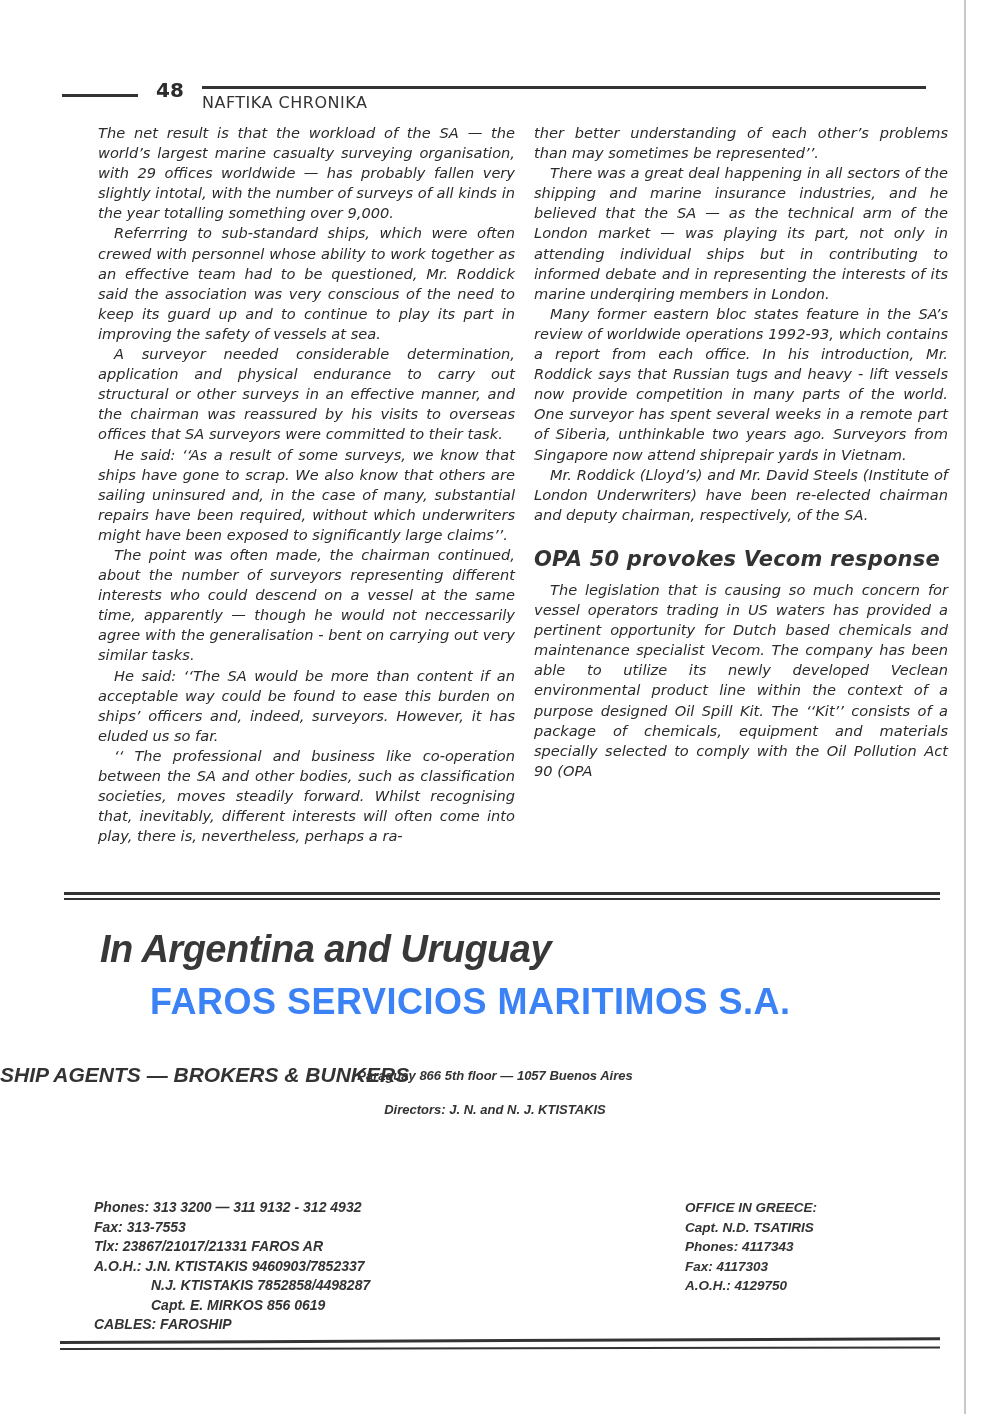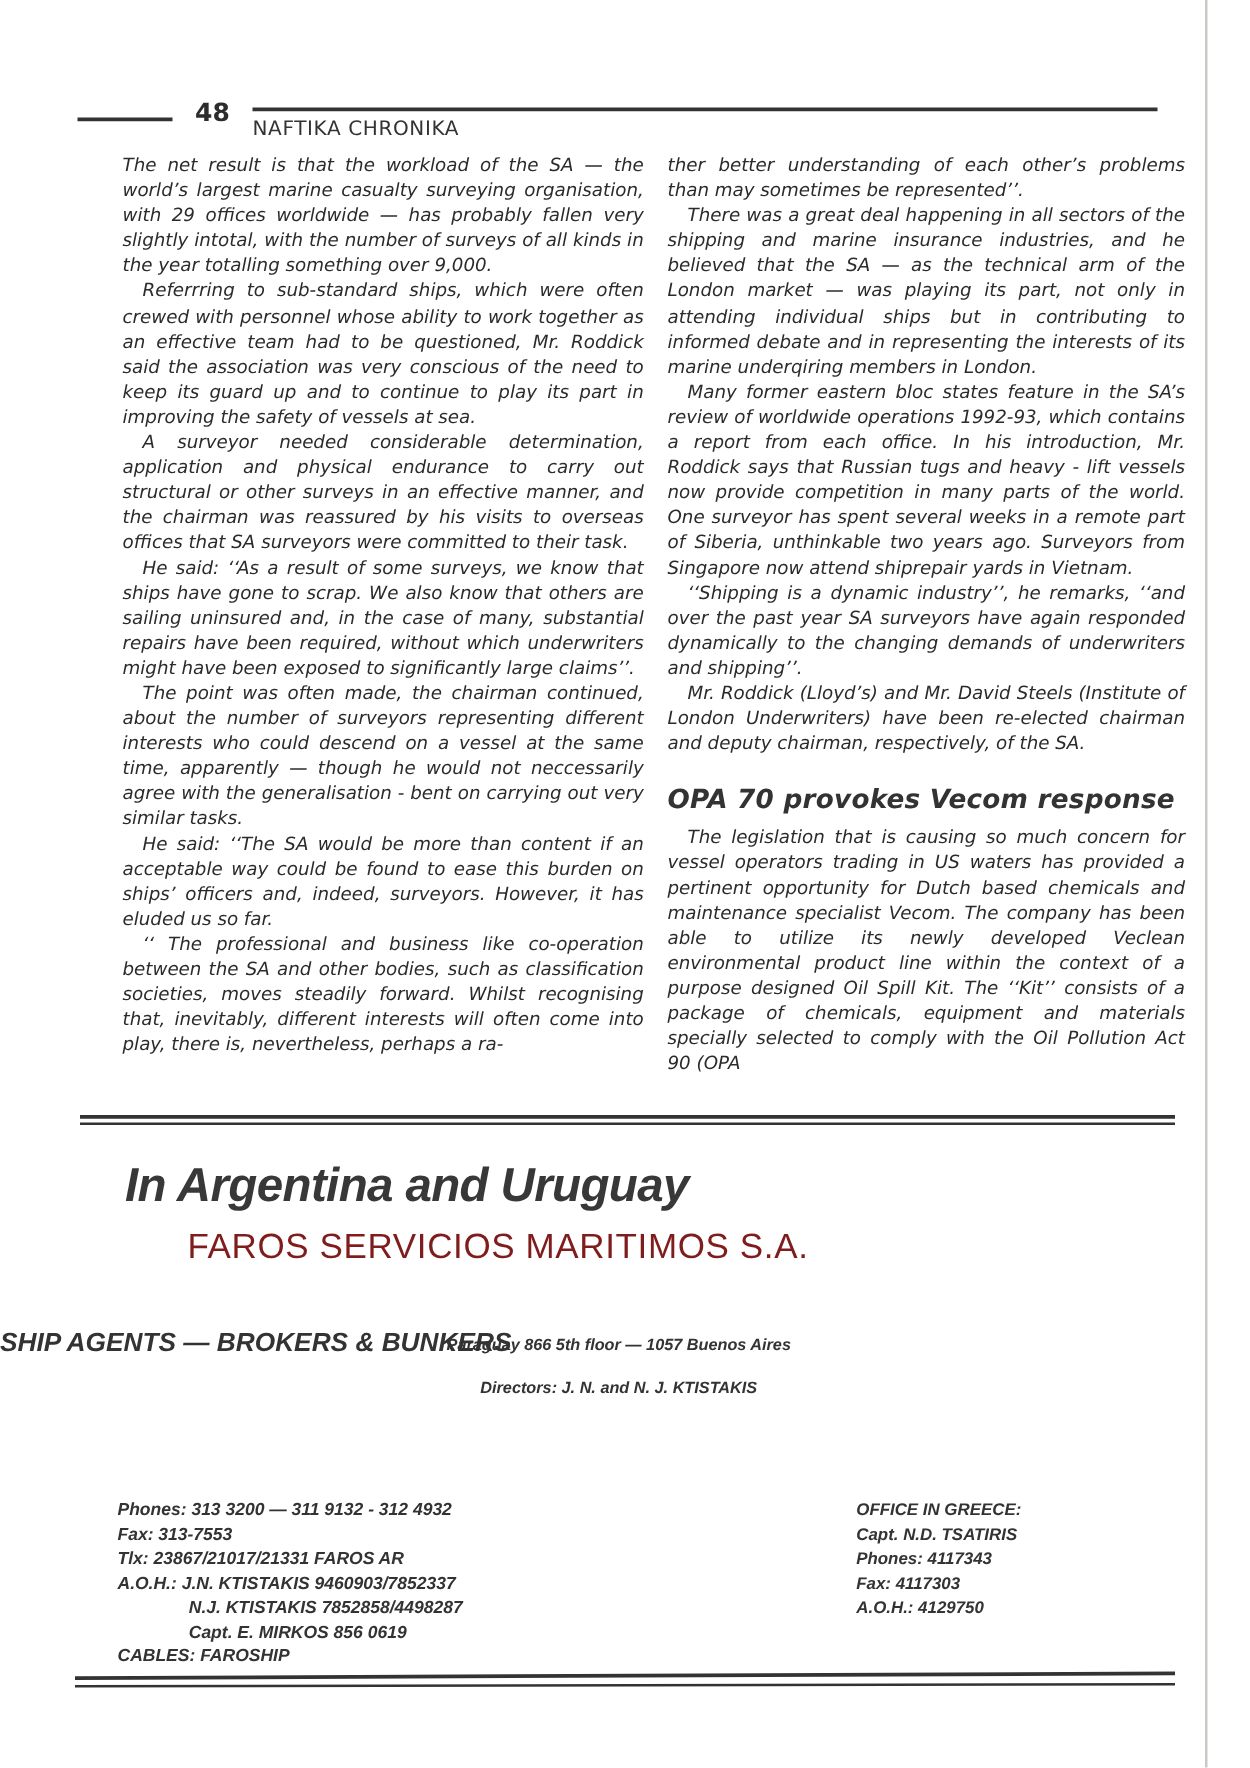--- a/index.html
+++ b/index.html
@@ -24,21 +24,21 @@
   .col p.noindent { text-indent: 0; }
   .article-heading {
     margin: 24px 0 11px 0; font-size: 21px; font-weight: bold; font-style: italic;
     color: #333; text-align: left; letter-spacing: 0.2px;
   }
 
   
   .ad-rule-top-a { position: absolute; left: 64px; top: 892px; width: 876px; height: 3px; background: #333; }
   .ad-rule-top-b { position: absolute; left: 64px; top: 898px; width: 876px; height: 2px; background: #333; }
   .ad-tagline { position: absolute; left: 100px; top: 928px; font-family: "Liberation Sans", sans-serif; font-size: 38px; font-weight: bold; font-style: italic; color: #383838; letter-spacing: -0.5px; }
-  .ad-company { position: absolute; left: 150px; top: 981px; font-family: "Liberation Sans", sans-serif; font-size: 28px; font-weight: normal; color: #7f1d1d; letter-spacing: 0.5px; }
+  .ad-company { position: absolute; left: 150px; top: 981px; font-family: "Liberation Sans", sans-serif; font-size: 36px; font-weight: bold; color: #3b82f6; letter-spacing: 0.5px; }
   .ad-services { position: absolute; left: 0; width: 960px; top: 1063px; text-align: left; font-family: "Liberation Sans", sans-serif; font-size: 21px; font-weight: bold; font-style: italic; color: #333; }
   .ad-directors, .ad-address { position: absolute; left: 0; width: 990px; text-align: center; font-family: "Liberation Sans", sans-serif; font-size: 13px; font-weight: bold; font-style: italic; color: #333; }
   .ad-directors { top: 1102px; }
   .ad-address { top: 1068px; }
 
   .contact-left { position: absolute; left: 94px; top: 1198px; font-family: "Liberation Sans", sans-serif; font-size: 14px; line-height: 19.5px; font-weight: bold; font-style: italic; color: #333; }
   .contact-left .indent { padding-left: 57px; }
   .contact-right { position: absolute; left: 685px; top: 1198px; font-family: "Liberation Sans", sans-serif; font-size: 13.5px; line-height: 19.5px; font-weight: bold; font-style: italic; color: #333; }
   .line { white-space: nowrap; }
 
@@ -62,23 +62,22 @@
   <p>He said: ‘‘As a result of some surveys, we know that ships have gone to scrap. We also know that others are sailing uninsured and, in the case of many, substantial repairs have been required, without which underwriters might have been exposed to significantly large claims’’.</p>
   <p>The point was often made, the chairman continued, about the number of surveyors representing different interests who could descend on a vessel at the same time, apparently — though he would not neccessarily agree with the generalisation - bent on carrying out very similar tasks.</p>
   <p>He said: ‘‘The SA would be more than content if an acceptable way could be found to ease this burden on ships’ officers and, indeed, surveyors. However, it has eluded us so far.</p>
   <p>‘‘ The professional and business like co-operation between the SA and other bodies, such as classification societies, moves steadily forward. Whilst recognising that, inevitably, different interests will often come into play, there is, nevertheless, perhaps a ra-</p>
 </div>
 
 <div class="col col-right">
   <p class="noindent">ther better understanding of each other’s problems than may sometimes be represented’’.</p>
   <p>There was a great deal happening in all sectors of the shipping and marine insurance industries, and he believed that the SA — as the technical arm of the London market — was playing its part, not only in attending individual ships but in contributing to informed debate and in representing the interests of its marine underqiring members in London.</p>
   <p>Many former eastern bloc states feature in the SA’s review of worldwide operations 1992-93, which contains a report from each office. In his introduction, Mr. Roddick says that Russian tugs and heavy - lift vessels now provide competition in many parts of the world. One surveyor has spent several weeks in a remote part of Siberia, unthinkable two years ago. Surveyors from Singapore now attend shiprepair yards in Vietnam.</p>
-  <p>‘‘Shipping is a dynamic industry’’, he remarks, ‘‘and over the past year SA surveyors have again responded dynamically to the changing demands of underwriters and shipping’’.</p>
   <p>Mr. Roddick (Lloyd’s) and Mr. David Steels (Institute of London Underwriters) have been re-elected chairman and deputy chairman, respectively, of the SA.</p>
-  <div class="article-heading">OPA 70 provokes Vecom response</div>
+  <div class="article-heading">OPA 50 provokes Vecom response</div>
   <p>The legislation that is causing so much concern for vessel operators trading in US waters has provided a pertinent opportunity for Dutch based chemicals and maintenance specialist Vecom. The company has been able to utilize its newly developed Veclean environmental product line within the context of a purpose designed Oil Spill Kit. The ‘‘Kit’’ consists of a package of chemicals, equipment and materials specially selected to comply with the Oil Pollution Act 90 (OPA</p>
 </div>
 
 <div class="ad-rule-top-a"></div>
 <div class="ad-rule-top-b"></div>
 
 <div class="ad-tagline">In Argentina and Uruguay</div>
 <div class="ad-company">FAROS SERVICIOS MARITIMOS S.A.</div>
 <div class="ad-services">SHIP AGENTS — BROKERS &amp; BUNKERS</div>
 <div class="ad-directors">Directors: J. N. and N. J. KTISTAKIS</div>

